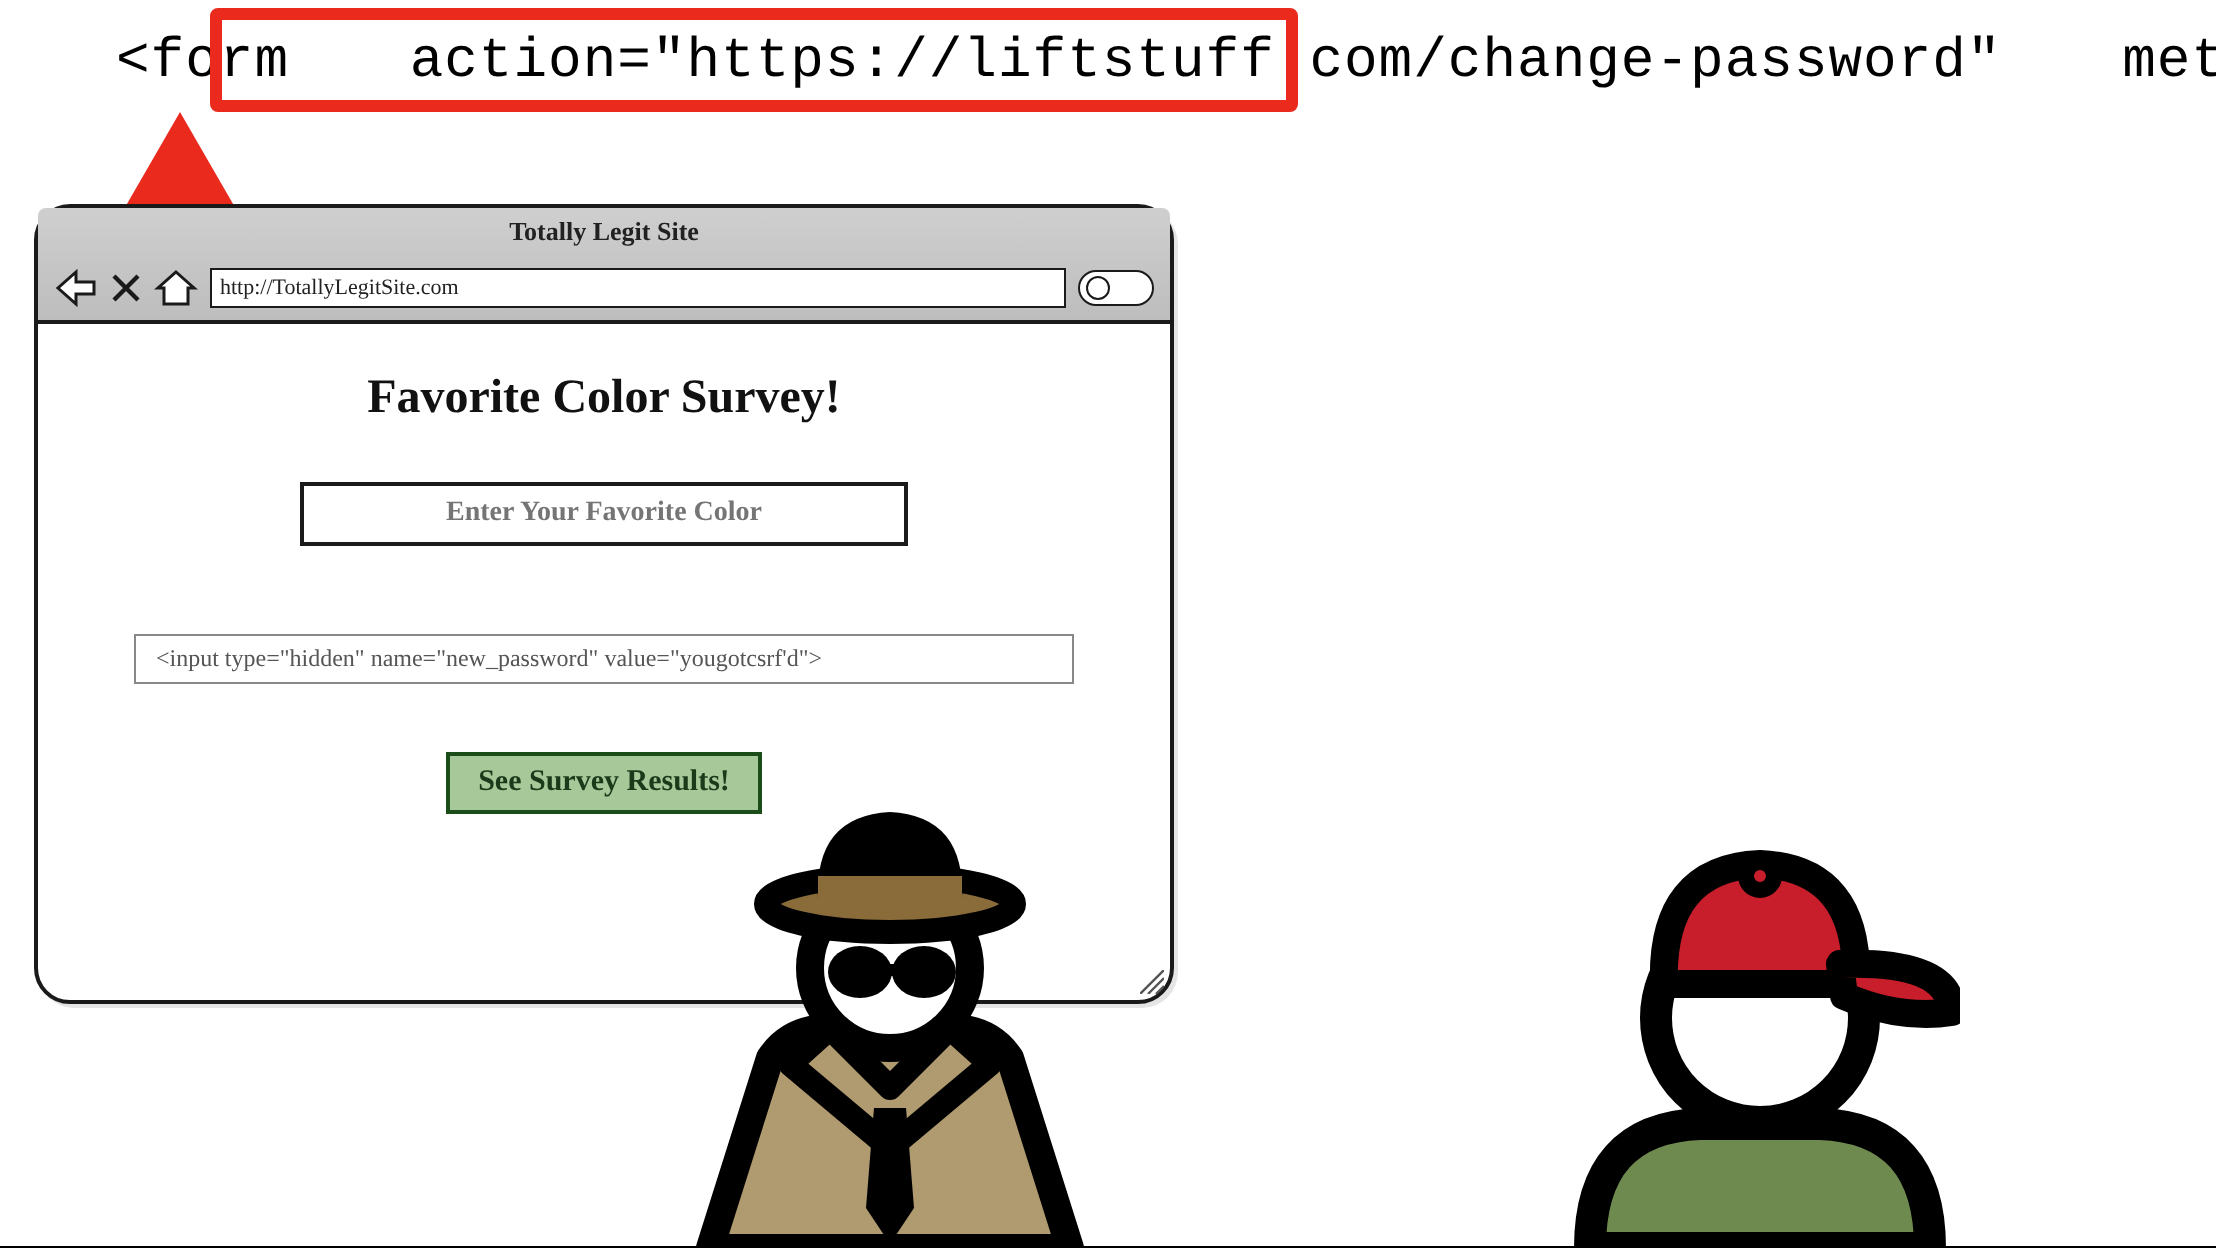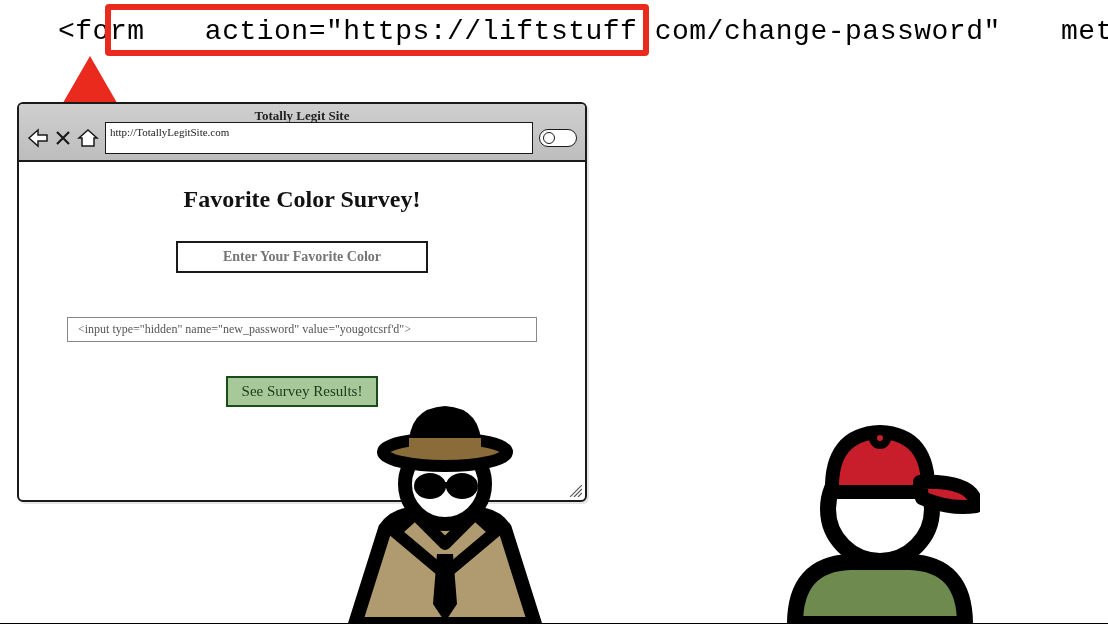--- a/index.html
+++ b/index.html
@@ -44,21 +44,21 @@
   }
 
   
   .browser {
     position: absolute;
     top: 102px;
     left: 17px;
     width: 570px;
     height: 400px;
     border: 2px solid #1a1a1a;
-    border-radius: 6px;
+    border-radius: 18px;
     background: #fff;
     box-shadow: 2px 2px 0 rgba(0,0,0,0.1);
   }
   .browser-top {
     height: 58px;
     background: linear-gradient(#cfcfcf, #bdbdbd);
     border-bottom: 2px solid #1a1a1a;
     border-radius: 4px 4px 0 0;
     position: relative;
   }
@@ -77,21 +77,21 @@
     bottom: 6px;
     left: 8px;
     right: 8px;
     display: flex;
     align-items: center;
     gap: 6px;
   }
   .nav-icon { width: 22px; height: 20px; flex-shrink: 0; }
   .url-bar {
     flex: 1;
-    height: 32px;
+    height: 20px;
     border: 1.5px solid #1a1a1a;
     background: #fff;
     font-family: "Comic Sans MS", cursive;
     font-size: 11px;
     padding: 1px 4px;
     line-height: 16px;
     color: #222;
   }
   .search-pill {
     width: 38px;
@@ -115,21 +115,21 @@
     font-family: "Comic Sans MS", cursive;
     text-align: center;
     color: #111;
   }
   .survey-title {
     font-size: 24px;
     font-weight: bold;
     margin-bottom: 28px;
   }
   .color-input {
-    width: 252px;
+    width: 304px;
     height: 32px;
     border: 2px solid #1a1a1a;
     background: #fff;
     font-family: "Comic Sans MS", cursive;
     font-size: 14px;
     font-weight: bold;
     text-align: center;
     margin-bottom: 44px;
   }
   .hidden-code {
@@ -144,21 +144,21 @@
     margin-bottom: 34px;
     background: #fff;
   }
   .survey-btn {
     display: inline-block;
     padding: 5px 14px;
     border: 2px solid #1a4d1a;
     background: #a7c99a;
     font-family: "Comic Sans MS", cursive;
     font-size: 15px;
-    font-weight: normal;
+    font-weight: bold;
     color: #1a3a1a;
     cursor: pointer;
   }
   .resize-grip {
     position: absolute;
     right: 3px;
     bottom: 3px;
     width: 12px;
     height: 12px;
   }

